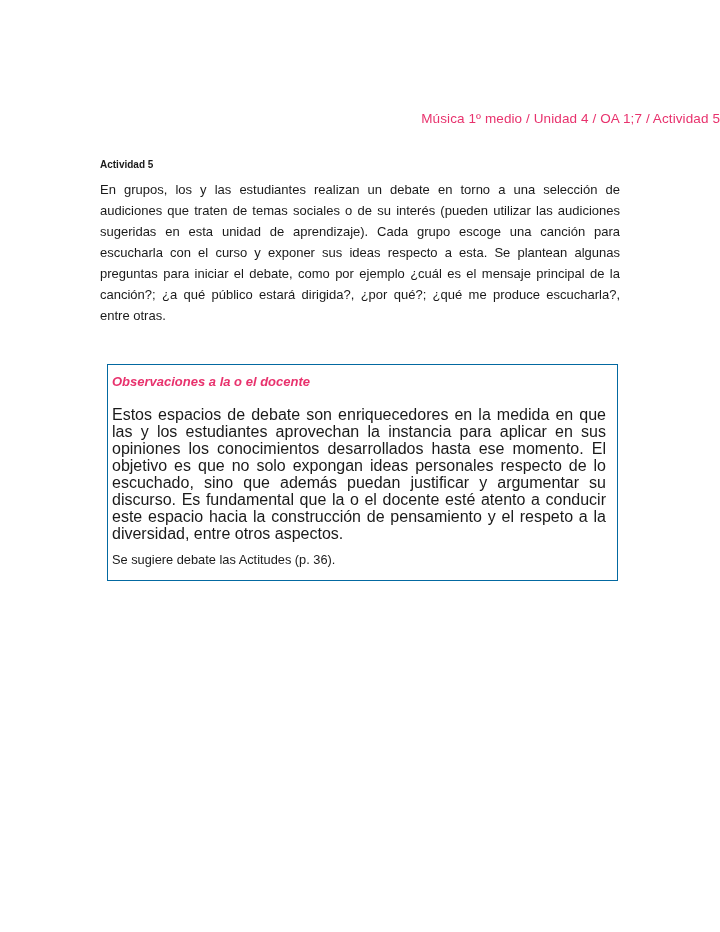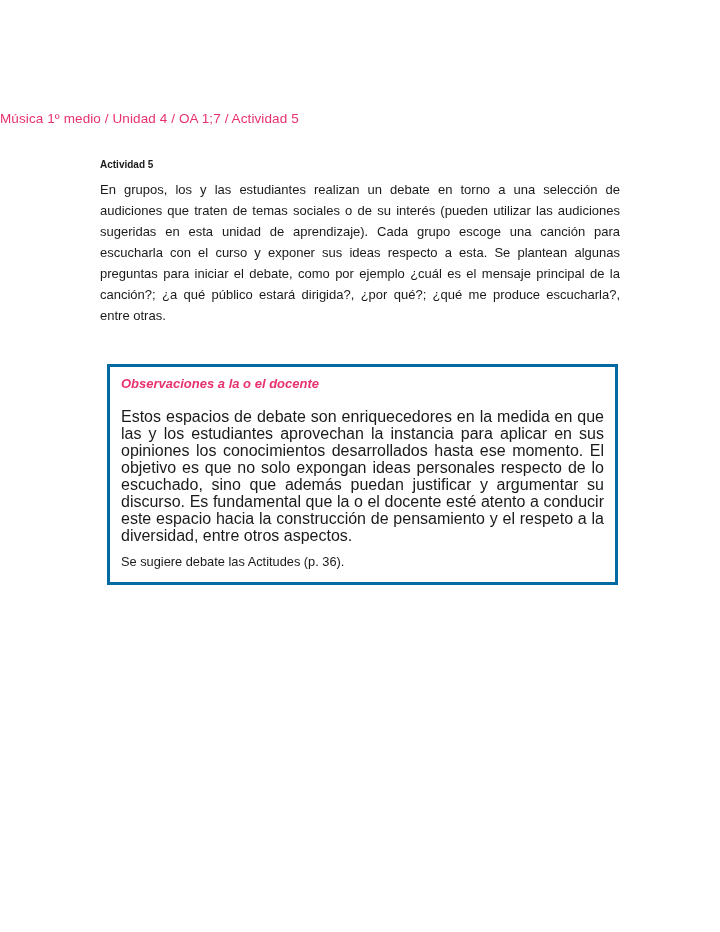--- a/index.html
+++ b/index.html
@@ -17,21 +17,21 @@
   .page {
     position: absolute;
     inset: 0;
     background: #ffffff;
   }
   .breadcrumb {
     position: absolute;
     top: 111px;
     left: 0;
     width: 720px;
-    text-align: left;
+    text-align: right;
     color: var(--accent, #e8326d);
     font-size: 13.5px;
     font-weight: 400;
     letter-spacing: 0.1px;
   }
   .content {
     position: absolute;
     top: 159px;
     left: 100px;
     width: 520px;
@@ -43,22 +43,22 @@
   }
   .activity-body {
     font-size: 13px;
     line-height: 21px;
     text-align: justify;
   }
   .obs-box {
     margin-top: 38px;
     margin-left: 7px;
     width: 511px;
-    border: 3px solid #0369a1;
-    padding: 9px 11px 12px 11px;
+    border: 1px solid #0369a1;
+    padding: 9px 11px 12px 4px;
     background: #ffffff;
   }
   .obs-title {
     color: var(--accent, #e8326d);
     font-size: 13px;
     font-weight: 700;
     font-style: italic;
     margin-bottom: 17px;
   }
   .obs-body {

